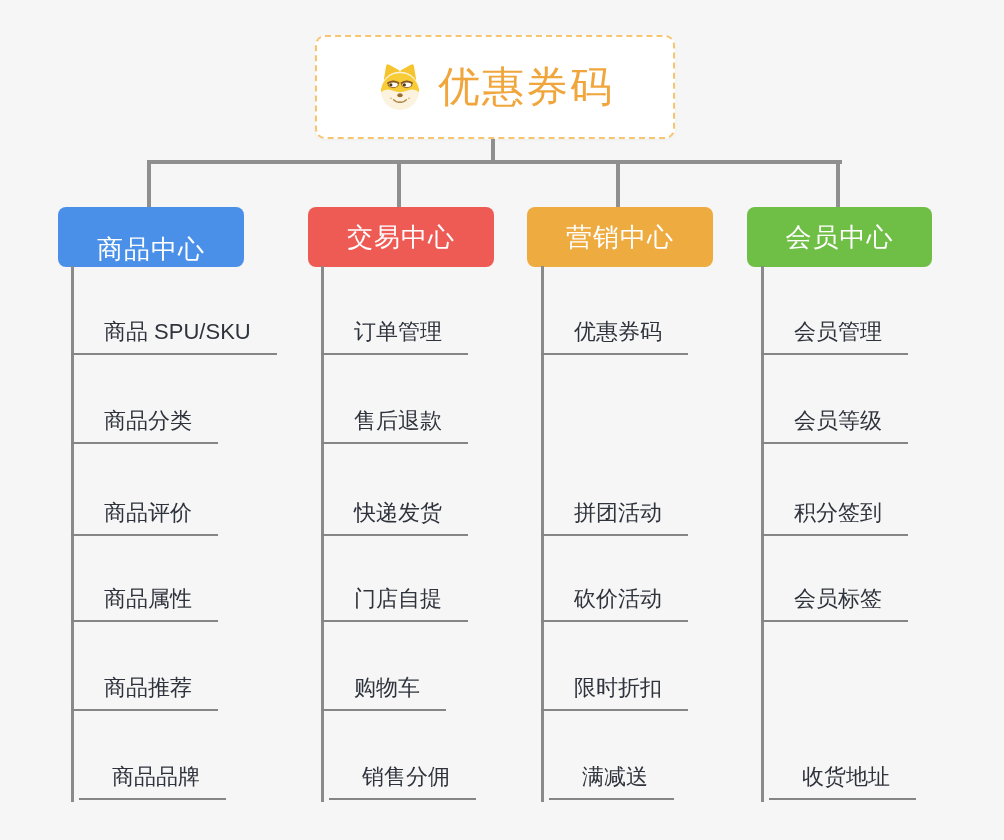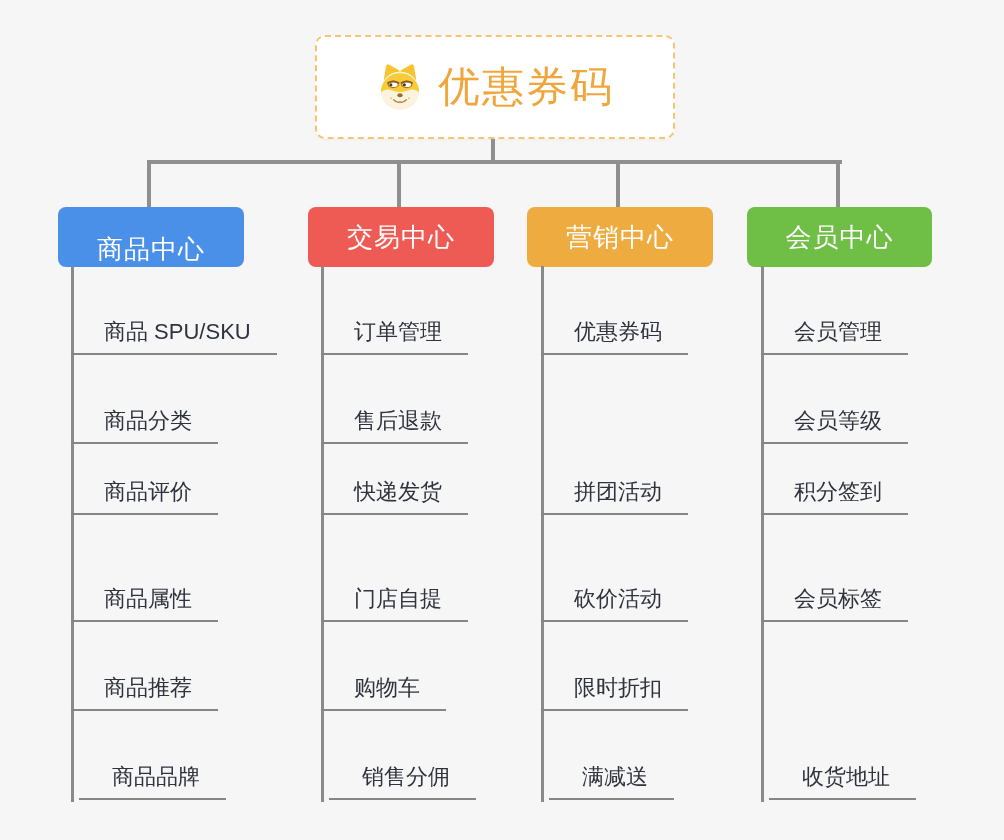--- a/index.html
+++ b/index.html
@@ -57,21 +57,21 @@
   
   .item{
     position:absolute;
     font-size:22px;color:#2f333b;
     line-height:30px;
     padding:0 26px 6px 33px;
     border-bottom:2px solid #858585;
     white-space:nowrap;
   }
   .c1{left:71px;} .c2{left:321px;} .c3{left:541px;} .c4{left:761px;}
-  .r1{top:317px;} .r2{top:406px;} .r3{top:477px;}
+  .r1{top:317px;} .r2{top:406px;} .r3{top:498px;}
   .r4{top:584px;} .r5{top:673px;} .r6{top:762px;margin-left:8px;}
 </style>
 </head>
 <body>
 
 <div class="canvas">
 
   <div class="root-node">
     <span class="doge">
       <svg viewBox="0 0 64 64" width="48" height="48" aria-hidden="true">

